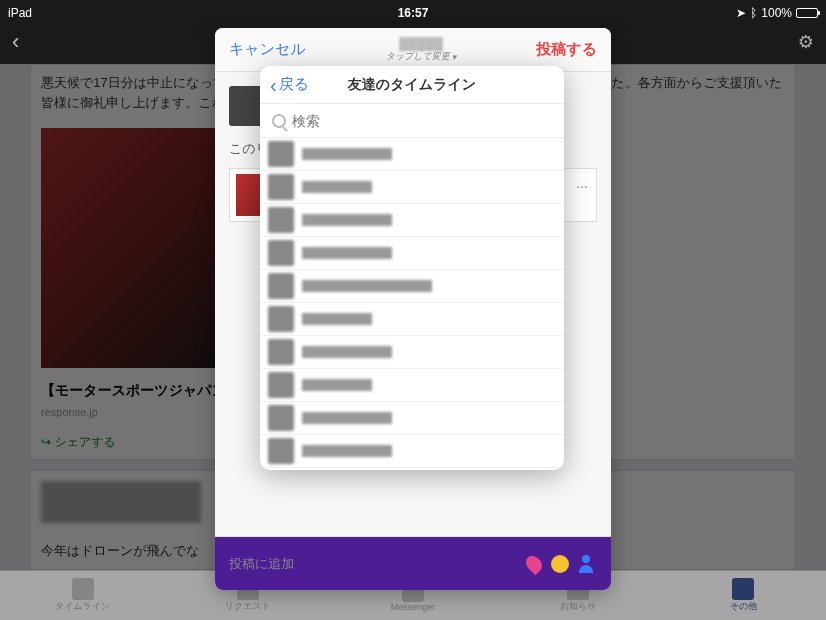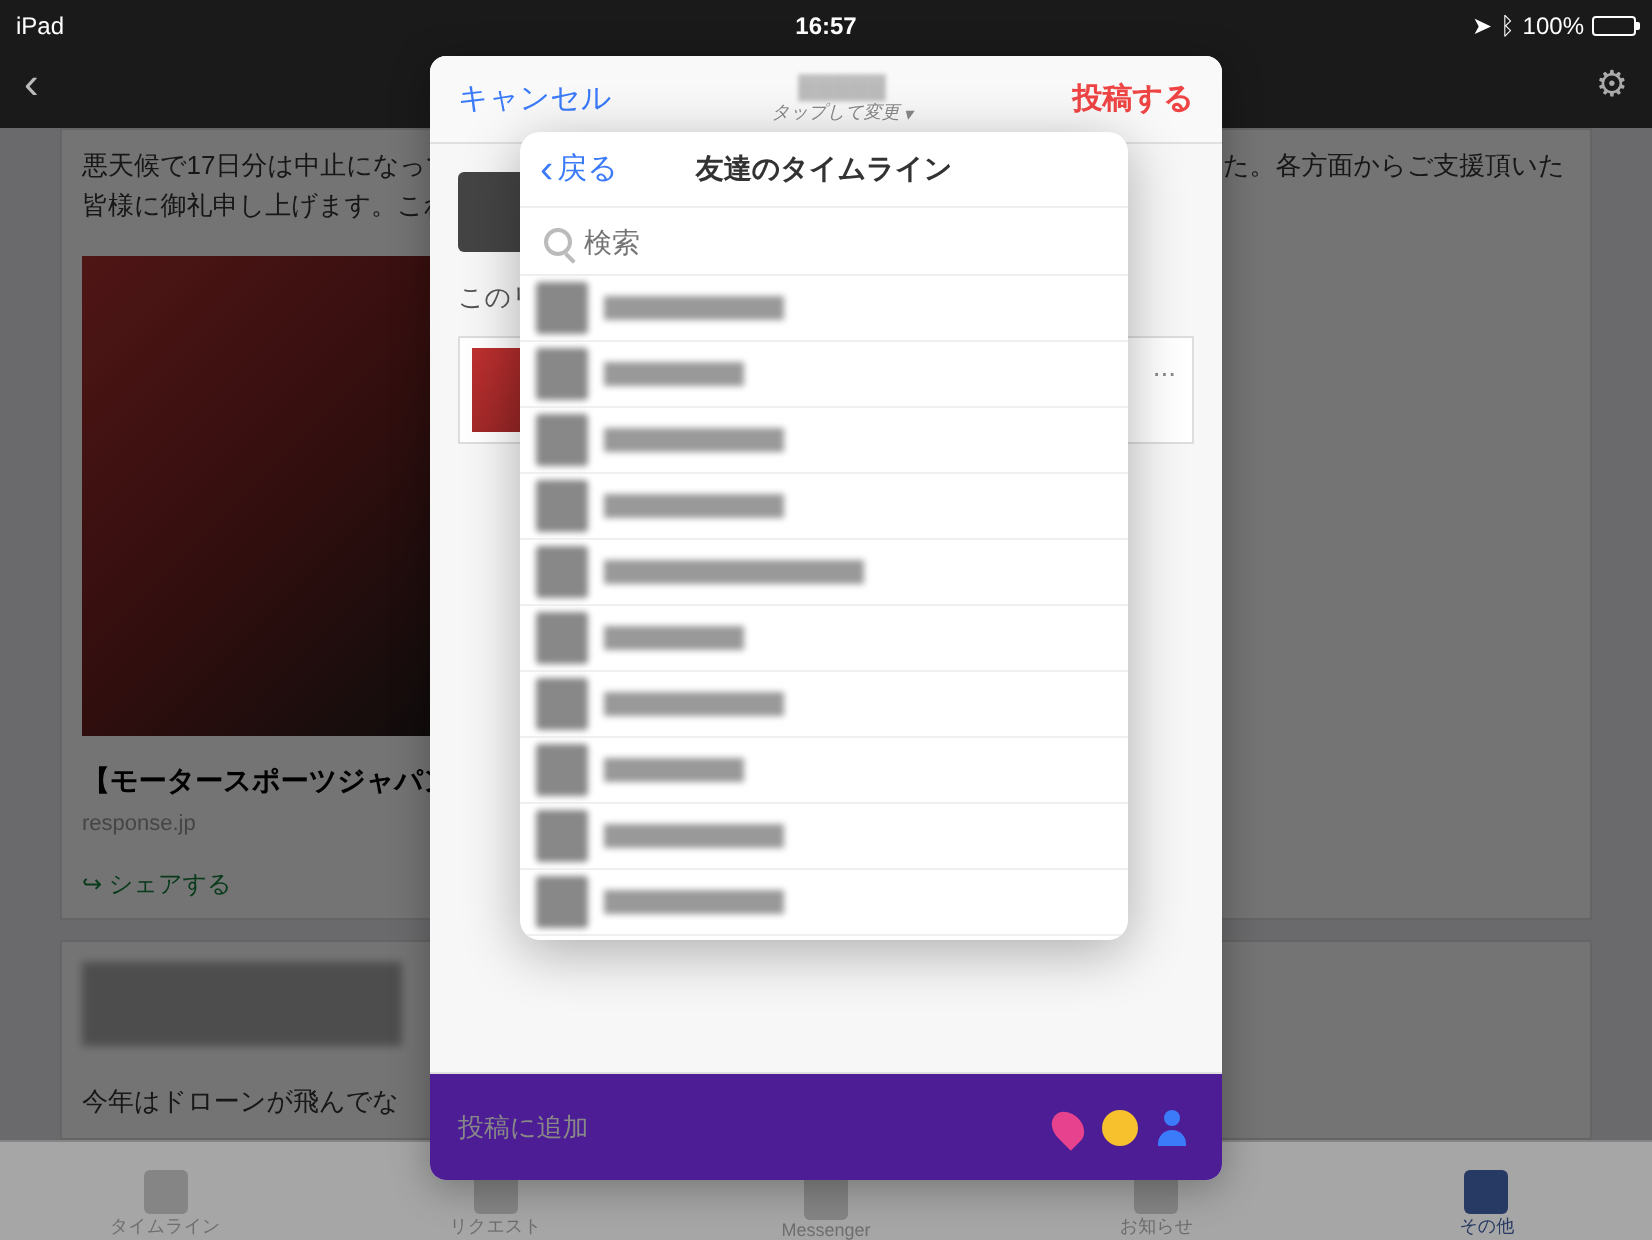--- a/index.html
+++ b/index.html
@@ -28,21 +28,21 @@
     .feed-title { padding: 6px 10px; font-weight: 600; font-size: 14px; }
     .feed-domain { padding: 0 10px 8px; font-size: 11px; color: #999; }
     .feed-share { padding: 8px 10px; font-size: 12px; color: #15803d; }
     .feed-avatar { width: 160px; height: 42px; background: #aaa; margin: 10px; filter: blur(2px); }
     
     
     .dim { position: absolute; inset: 0; top: 64px; background: rgba(0,0,0,0.35); z-index: 2; }
     
     
     .tab-bar { position: absolute; bottom: 0; left: 0; right: 0; height: 50px; background: #fff; display: flex; z-index: 1; border-top: 1px solid #ccc; }
-    .tab-item { flex: 1; display: flex; flex-direction: column; align-items: center; justify-content: flex-end; font-size: 9px; color: #aaa; gap: 0; }
+    .tab-item { flex: 1; display: flex; flex-direction: column; align-items: center; justify-content: center; font-size: 9px; color: #aaa; gap: 0; }
     .tab-icon { width: 22px; height: 22px; background: #ccc; border-radius: 3px; }
     .tab-item.active { color: #3b5998; }
     .tab-item.active .tab-icon { background: #3b5998; }
     
     
     .compose-modal { position: absolute; top: 28px; left: 215px; width: 396px; bottom: 30px; background: #f7f7f7; border-radius: 8px; z-index: 3; box-shadow: 0 4px 20px rgba(0,0,0,0.3); overflow: hidden; }
     .compose-header { height: 44px; display: flex; align-items: center; justify-content: space-between; padding: 0 14px; background: #f9f9f9; border-bottom: 1px solid #e0e0e0; gap: 32px; }
     .compose-cancel { color: #3b7bfa; font-size: 15px; }
     .compose-title-wrap { text-align: center; }
     .compose-title-main { font-size: 12px; color: #aaa; filter: blur(1px); }

